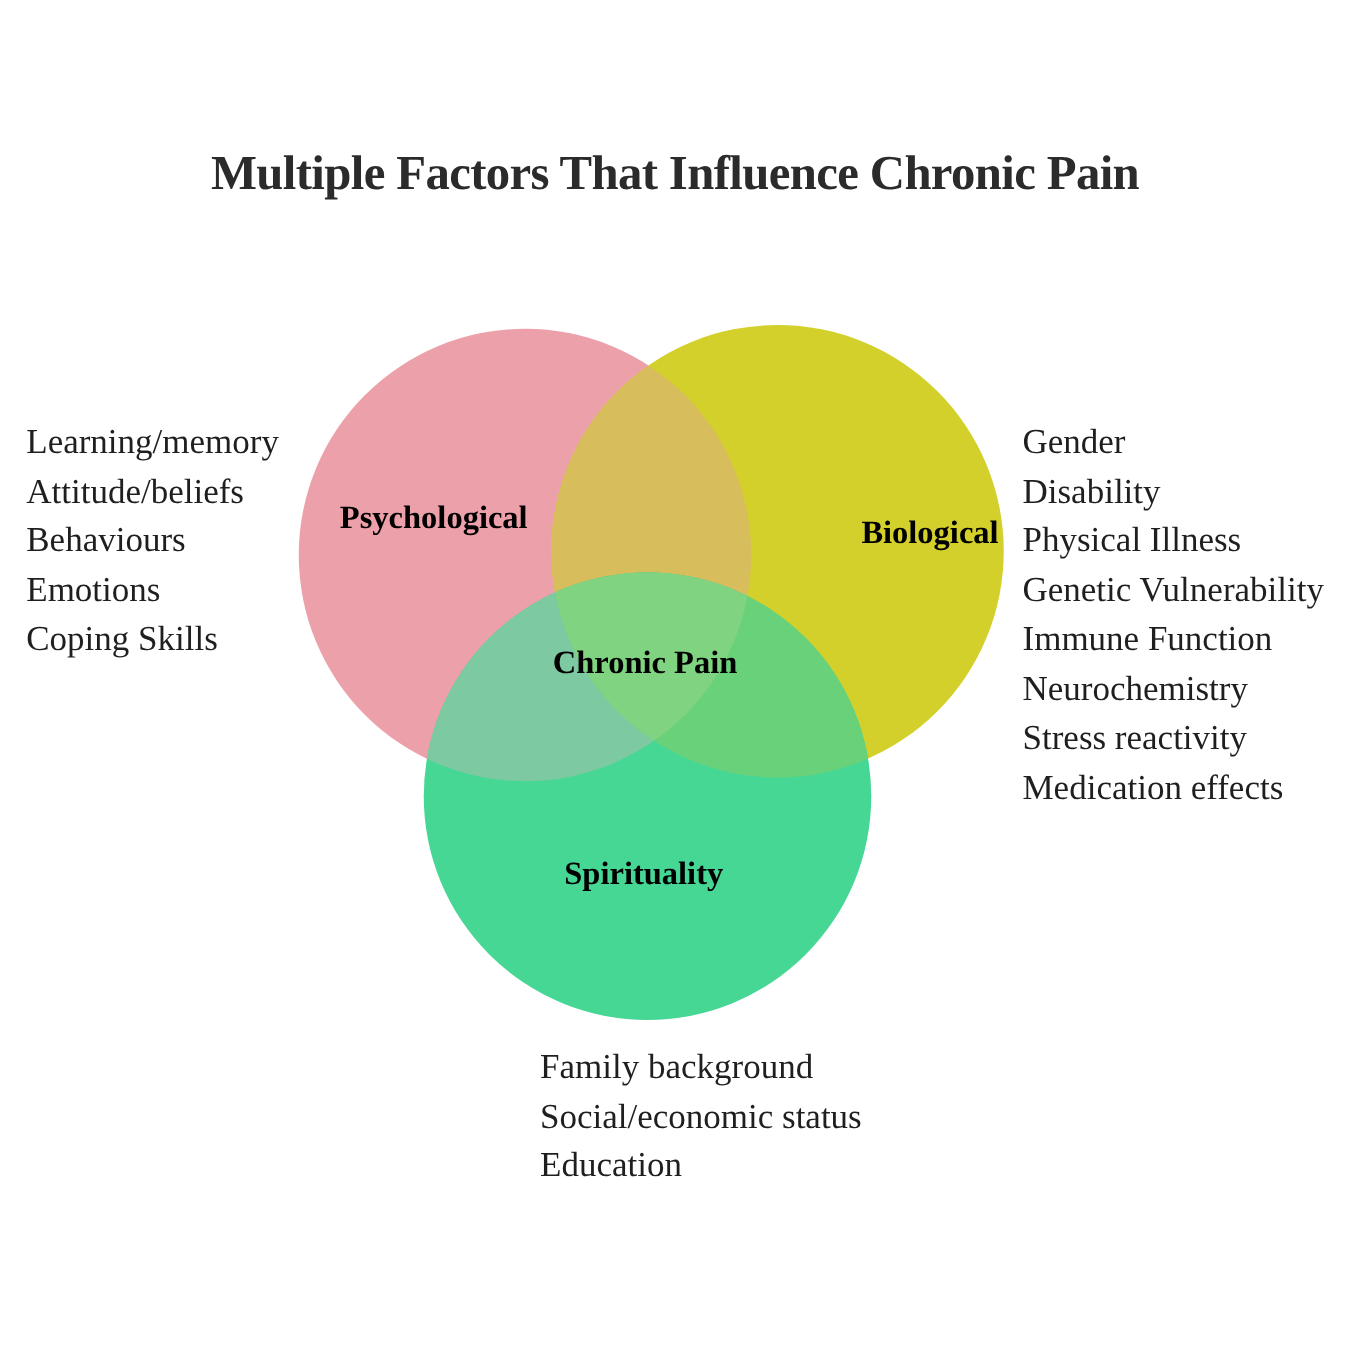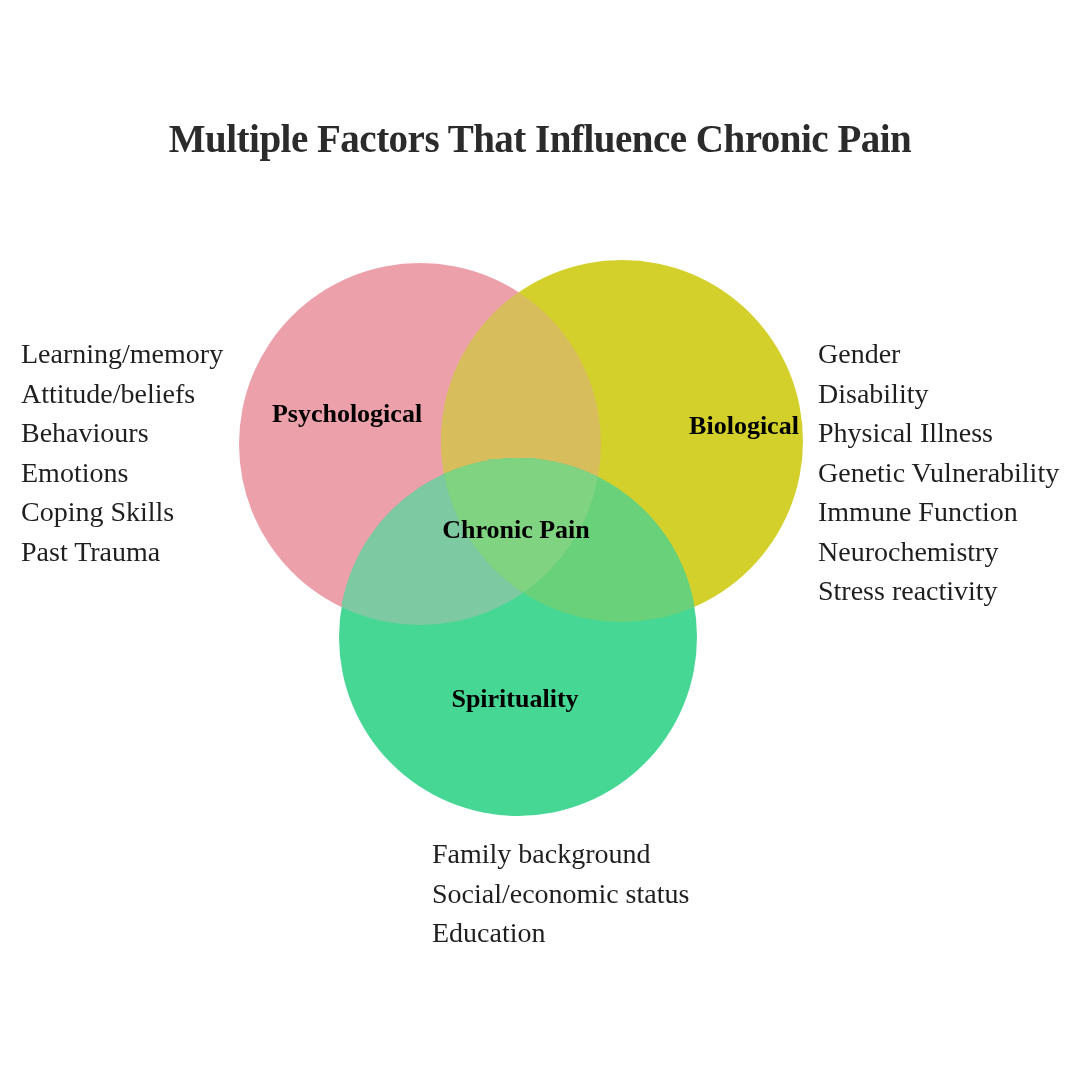--- a/index.html
+++ b/index.html
@@ -99,31 +99,31 @@
   <div class="circle-label" id="label-center">Chronic Pain</div>
 
   <div class="circle-label" id="label-spirituality">Spirituality</div>
 
   <ul class="factor-list" id="list-psychological">
     <li>Learning/memory</li>
     <li>Attitude/beliefs</li>
     <li>Behaviours</li>
     <li>Emotions</li>
     <li>Coping Skills</li>
-    <li>Past Trauma</li>
   </ul>
 
   <ul class="factor-list" id="list-biological">
     <li>Gender</li>
     <li>Disability</li>
     <li>Physical Illness</li>
     <li>Genetic Vulnerability</li>
     <li>Immune Function</li>
     <li>Neurochemistry</li>
     <li>Stress reactivity</li>
+    <li>Medication effects</li>
   </ul>
 
   <ul class="factor-list" id="list-spirituality">
     <li>Family background</li>
     <li>Social/economic status</li>
     <li>Education</li>
   </ul>
 
 </div>
 

